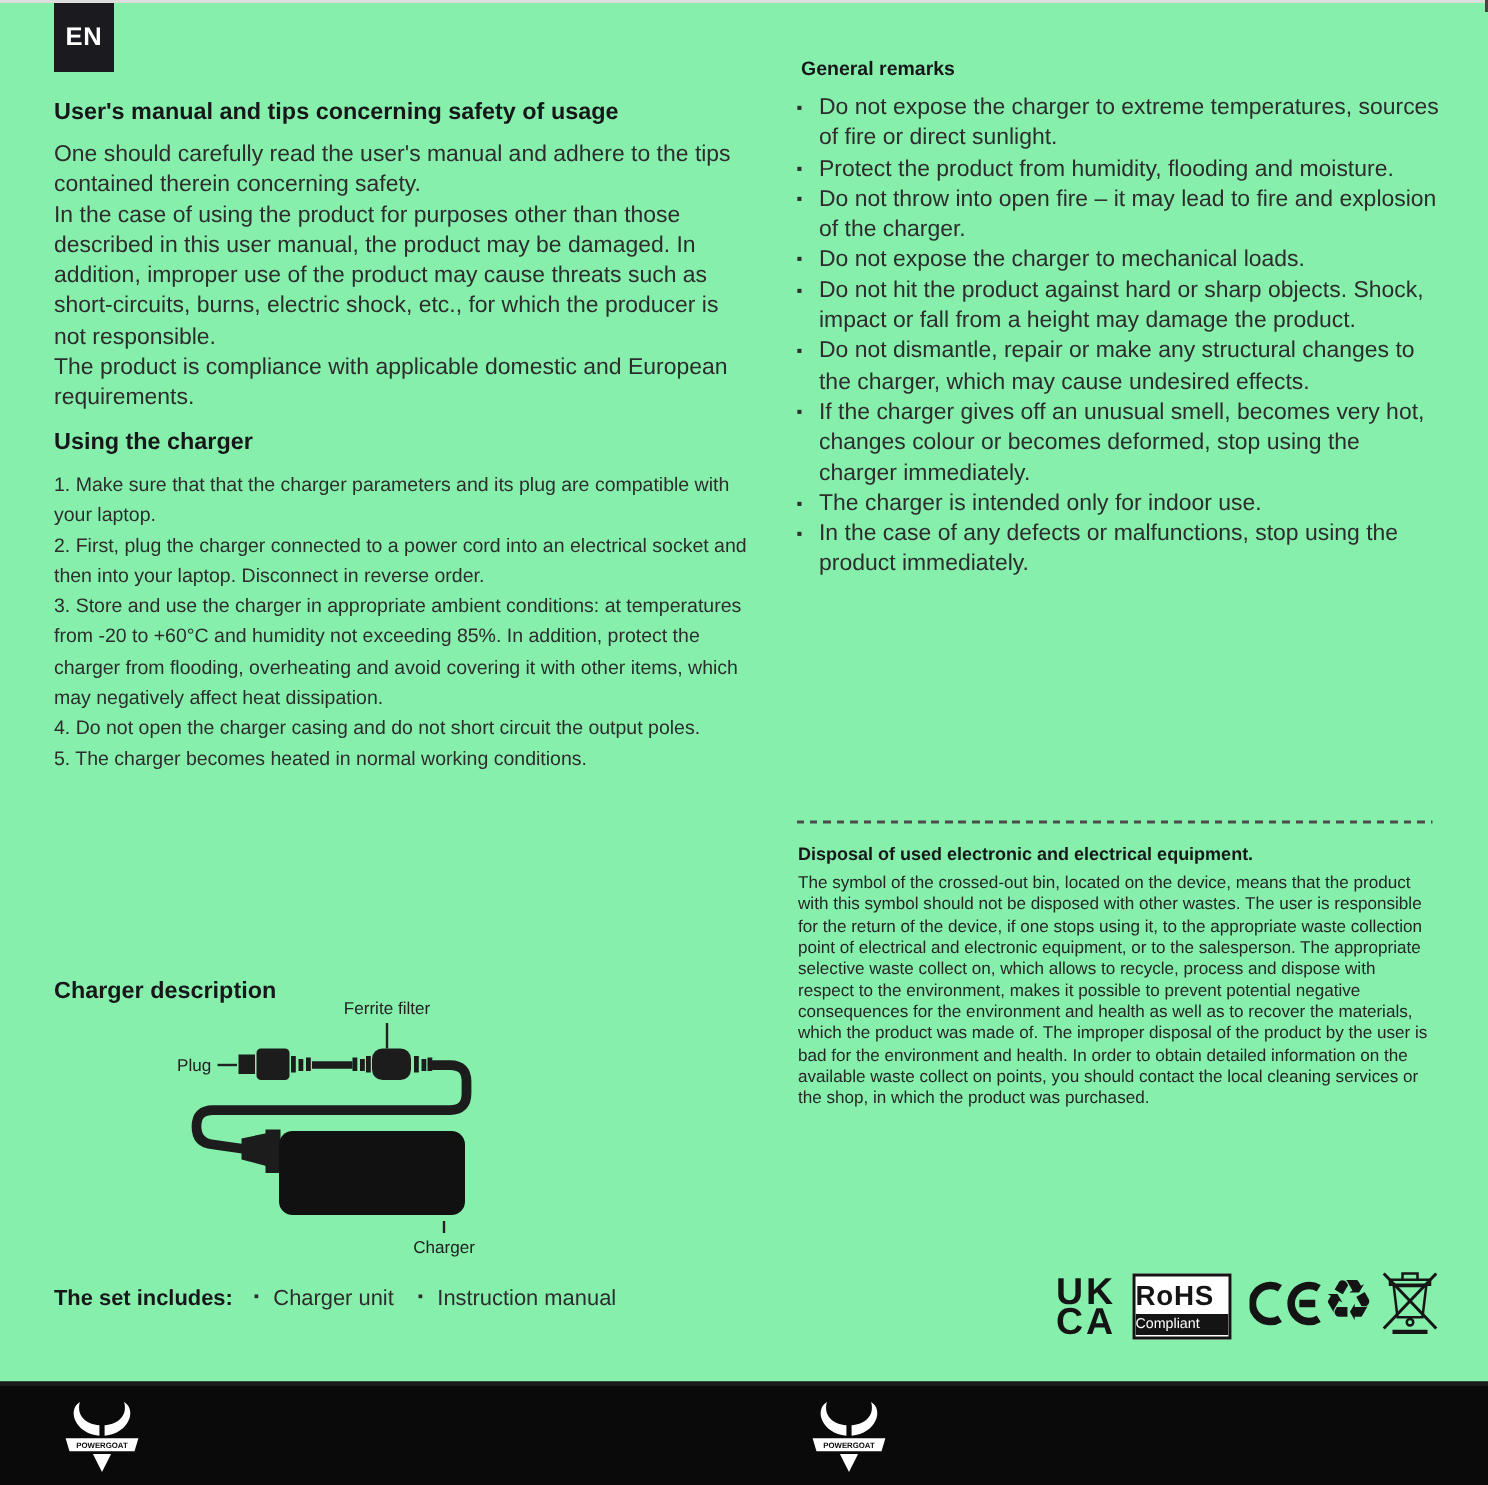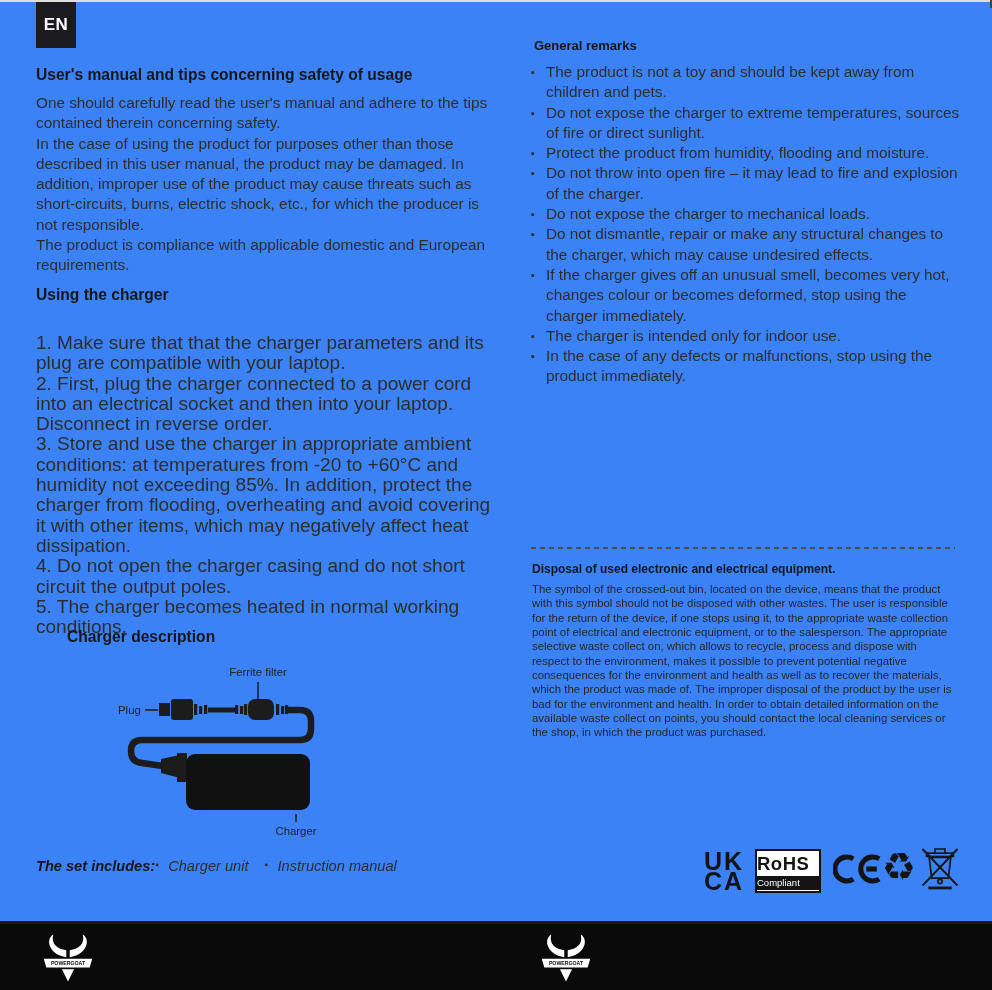--- a/index.html
+++ b/index.html
@@ -1,38 +1,38 @@
 <!DOCTYPE html>
 <html><head>
 <meta charset="utf-8">
 <style>
   html,body{margin:0;padding:0;background:#ffffff;}
   #page{
     position:relative;width:992px;height:990px;overflow:hidden;
-    background:#3b82f6;
+    background:#86efac;
     font-family:"Liberation Sans",sans-serif;color:#2d2d2d;
   }
   .top-edge{position:absolute;top:0;left:0;right:0;height:2px;background:#dddddb;}
   .right-edge{position:absolute;top:0;right:0;width:2px;height:8px;background:#444;}
 
   
   .en-badge{
     position:absolute;left:36px;top:2px;width:40px;height:46px;
     background:#1b1b1f;color:#fff;display:flex;align-items:center;justify-content:center;
     font-weight:bold;font-size:17px;letter-spacing:.5px;
   }
 
   
   .lt-title{position:absolute;left:36px;top:66px;width:472px;font-weight:700;font-size:15.6px;color:#17171a;}
   .lt-intro{position:absolute;left:36px;top:93px;width:466px;font-size:15.3px;line-height:20.3px;white-space:pre-line;}
   .lt-using-title{position:absolute;left:36px;top:286px;font-weight:700;font-size:15.6px;color:#17171a;}
-  .lt-steps{position:absolute;left:36px;top:313px;width:466px;font-size:19px;line-height:20.3px;margin-top:20px;}
-  .lt-desc-title{position:absolute;left:36px;top:628px;font-weight:700;font-size:15.6px;color:#17171a;margin-left:31px;}
+  .lt-steps{position:absolute;left:36px;top:313px;width:466px;font-size:13px;line-height:20.3px;}
+  .lt-desc-title{position:absolute;left:36px;top:652px;font-weight:700;font-size:15.6px;color:#17171a;}
   #diagram{position:absolute;left:58px;top:652px;}
-  .set-line{position:absolute;left:36px;top:858px;font-size:14.6px;display:flex;align-items:baseline;gap:0;font-style:italic;}
+  .set-line{position:absolute;left:36px;top:858px;font-size:14.6px;display:flex;align-items:baseline;gap:14px;}
   .set-label{font-weight:700;color:#17171a;}
   .include-item{position:relative;padding-left:13px;text-align:center;}
   .include-item::before{content:"▪";position:absolute;left:0;top:1px;font-size:10px;}
 
   
   .rt-title{position:absolute;left:534px;top:38px;font-weight:700;font-size:13px;color:#17171a;}
   .remarks{position:absolute;left:531px;top:62px;width:430px;margin:0;padding:0;list-style:none;font-size:15.3px;line-height:20.3px;}
   .remarks li{position:relative;padding-left:15px;}
   .remarks li::before{content:"▪";position:absolute;left:0;top:0;font-size:11px;line-height:20.3px;}
   .dashed-rule{position:absolute;left:531px;top:547px;width:424px;height:2px;
@@ -122,25 +122,25 @@
   <div class="set-line">
     <span class="set-label">The set includes:</span>
     <span style="display:flex;gap:16px;">
         <span class="include-item">Charger unit</span>
         <span class="include-item">Instruction manual</span>
       </span>
   </div>
 
   <div class="rt-title">General remarks</div>
   <ul class="remarks">
-      <li>The product is not a toy and should be kept away from children and pets.</li>
       <li>Do not expose the charger to extreme temperatures, sources of fire or direct sunlight.</li>
       <li>Protect the product from humidity, flooding and moisture.</li>
       <li>Do not throw into open fire – it may lead to fire and explosion of the charger.</li>
       <li>Do not expose the charger to mechanical loads.</li>
+      <li>Do not hit the product against hard or sharp objects. Shock, impact or fall from a height may damage the product.</li>
       <li>Do not dismantle, repair or make any structural changes to the charger, which may cause undesired effects.</li>
       <li>If the charger gives off an unusual smell, becomes very hot, changes colour or becomes deformed, stop using the charger immediately.</li>
       <li>The charger is intended only for indoor use.</li>
       <li>In the case of any defects or malfunctions, stop using the product immediately.</li>
     </ul>
 
   <div class="dashed-rule"></div>
   <div class="disposal-title">Disposal of used electronic and electrical equipment.</div>
   <div class="disposal-text">The symbol of the crossed-out bin, located on the device, means that the product with this symbol should not be disposed with other wastes. The user is responsible for the return of the device, if one stops using it, to the appropriate waste collection point of electrical and electronic equipment, or to the salesperson. The appropriate selective waste collect on, which allows to recycle, process and dispose with respect to the environment, makes it possible to prevent potential negative consequences for the environment and health as well as to recover the materials, which the product was made of. The improper disposal of the product by the user is bad for the environment and health. In order to obtain detailed information on the available waste collect on points, you should contact the local cleaning services or the shop, in which the product was purchased.</div>
 

